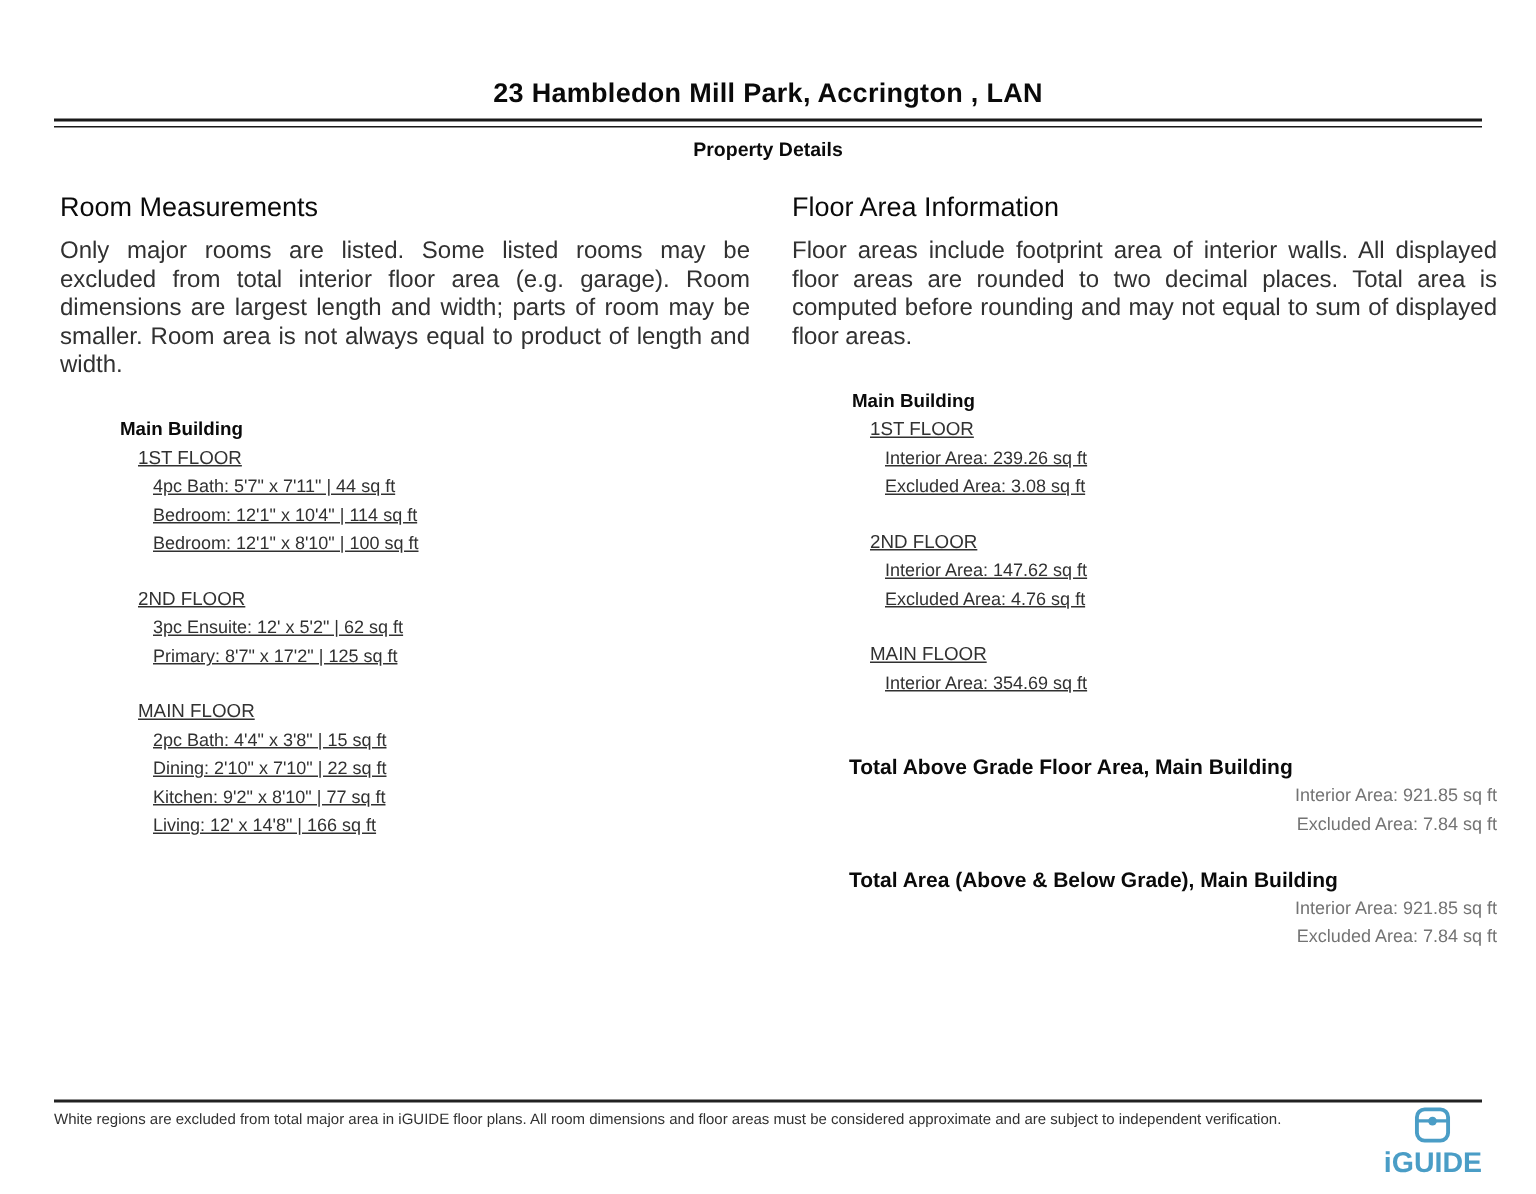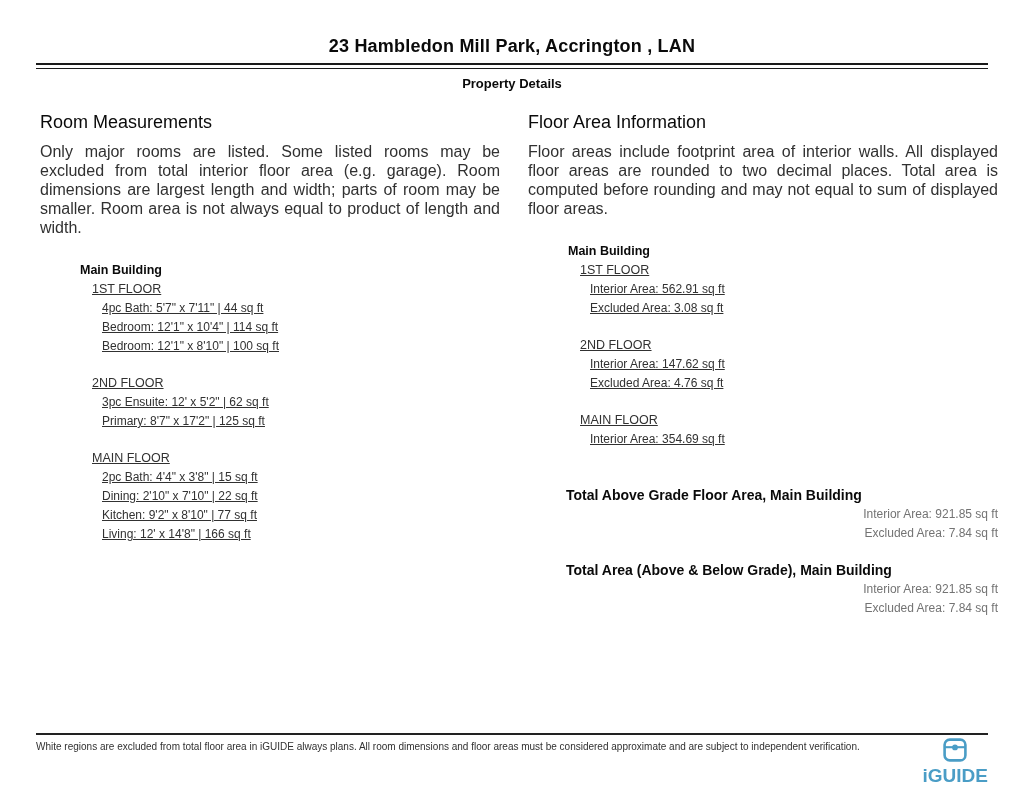--- a/index.html
+++ b/index.html
@@ -8,21 +8,21 @@
     position: relative;
     width: 1024px;
     height: 796px;
     background: #ffffff;
     font-family: "Liberation Sans", sans-serif;
     color: #313131;
     overflow: hidden;
     margin: 0 auto;
   }
   
-  .doc-header { padding-top: 36px; }
+  .doc-header { padding-top: 52px; }
   .doc-title {
     text-align: center;
     font-size: 18px;
     font-weight: bold;
     color: #0a0a0a;
     letter-spacing: 0.2px;
   }
   .rule-thick { height: 2px; background: #1a1a1a; margin: 6px 36px 0 36px; }
   .rule-thin  { height: 1px; background: #1a1a1a; margin: 3px 36px 0 36px; }
   .doc-subtitle {
@@ -150,21 +150,21 @@
     </div>
 
     <div class="col-right">
       <div class="section-heading">Floor Area Information</div>
       <div class="disclaimer">Floor areas include footprint area of interior walls. All displayed floor areas are rounded to two decimal places. Total area is computed before rounding and may not equal to sum of displayed floor areas.</div>
 
       <div class="building-name">Main Building</div>
 
       <div class="floor-group">
         <div class="floor-name">1ST FLOOR</div>
-        <div class="area-line">Interior Area: 562.91 sq ft</div>
+        <div class="area-line">Interior Area: 239.26 sq ft</div>
         <div class="area-line">Excluded Area: 3.08 sq ft</div>
       </div>
 
       <div class="floor-group">
         <div class="floor-name">2ND FLOOR</div>
         <div class="area-line">Interior Area: 147.62 sq ft</div>
         <div class="area-line">Excluded Area: 4.76 sq ft</div>
       </div>
 
       <div class="floor-group">
@@ -181,21 +181,21 @@
         <div class="total-group">
           <div class="total-title">Total Area (Above &amp; Below Grade), Main Building</div>
           <div class="total-line">Interior Area: 921.85 sq ft</div>
           <div class="total-line">Excluded Area: 7.84 sq ft</div>
         </div>
       </div>
     </div>
   </div>
 
   <div class="doc-footer">
-    <div class="footer-text">White regions are excluded from total floor area in iGUIDE always plans. All room dimensions and floor areas must be considered approximate and are subject to independent verification.</div>
+    <div class="footer-text">White regions are excluded from total major area in iGUIDE floor plans. All room dimensions and floor areas must be considered approximate and are subject to independent verification.</div>
     <div class="logo">
       <span style="display:inline-flex;">
         <svg width="24" height="24" viewBox="0 0 24 24" fill="none">
           <rect x="1.6" y="1.6" width="20.8" height="20.8" rx="5.2" stroke="#4A9DC6" stroke-width="2.6"></rect>
           <line x1="1.6" y1="9.2" x2="22.4" y2="9.2" stroke="#4A9DC6" stroke-width="2.1"></line>
           <circle cx="12" cy="9.4" r="2.9" fill="#4A9DC6"></circle>
         </svg>
       </span>
       <span class="logo-text" style="color: rgb(74, 157, 198);">iGUIDE</span>
     </div>

